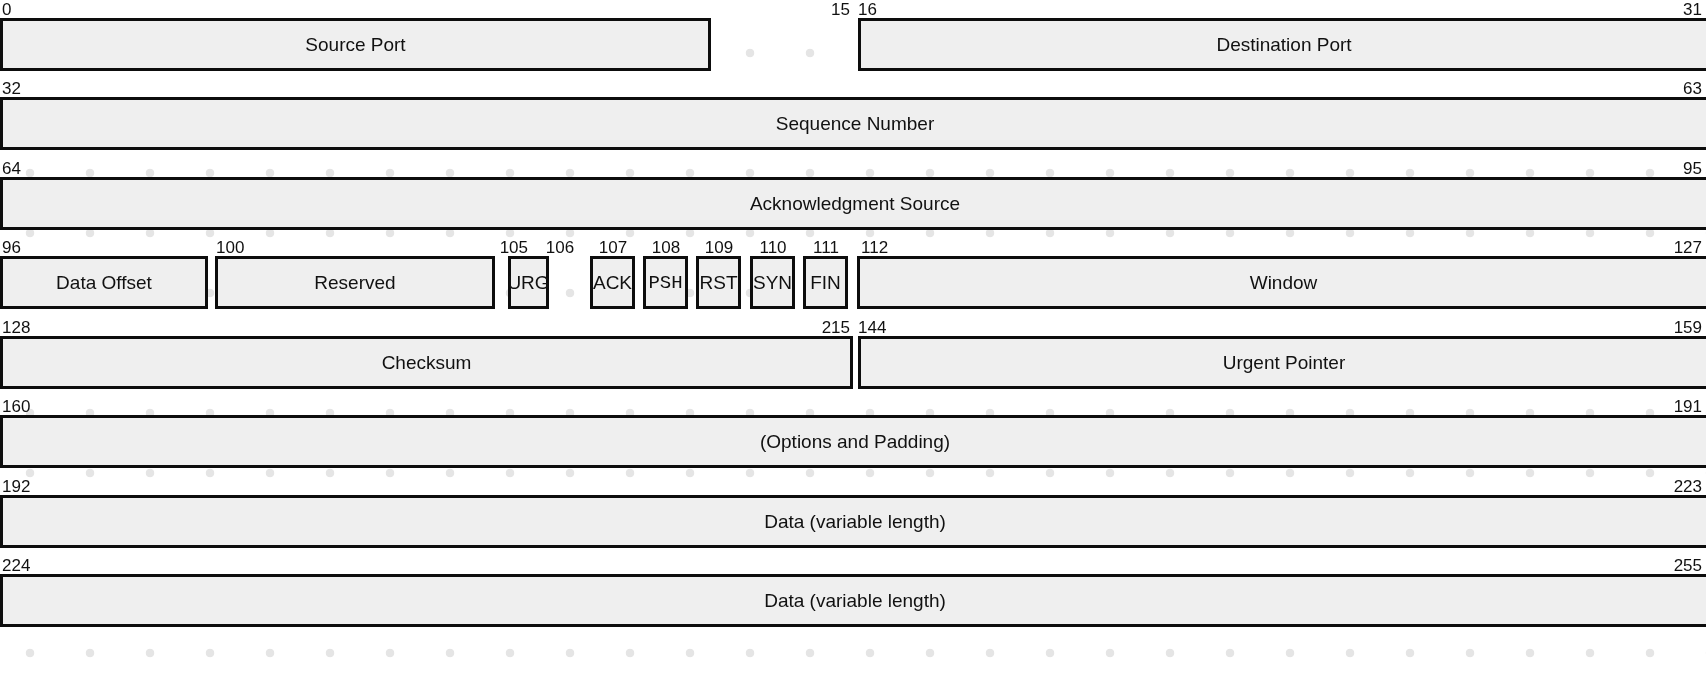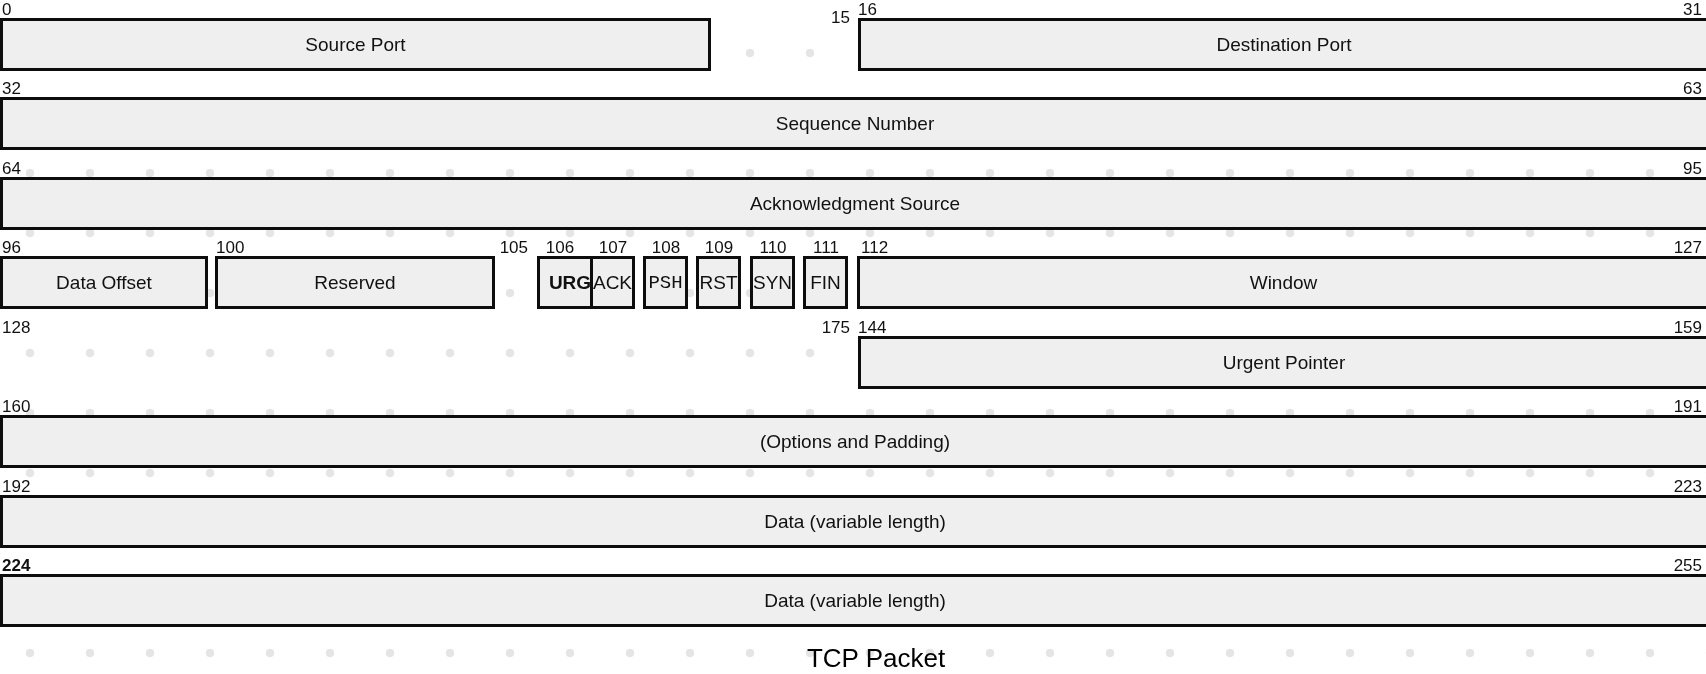--- a/index.html
+++ b/index.html
@@ -52,23 +52,22 @@
     text-align:center;
     font-size:26px;
     line-height:26px;
     color:#000000;
   }
 </style>
 </head>
 <body>
 
 <div class="canvas">
-  <div class="caption">TCP Packet</div>
 <span class="bit-label" style="top: 2px; left: 2px;">0</span>
-    <span class="bit-label" style="top: 10px; right: 856px; margin-left: 16px;">15</span>
+    <span class="bit-label" style="top: 2px; right: 856px; margin-left: 16px;">15</span>
     <span class="bit-label" style="top: 2px; left: 858px;">16</span>
     <span class="bit-label" style="top: 2px; right: 4px;">31</span>
     <div class="field-box" style="top: 18px; left: 0px; width: 711px;">
       <span>Source Port</span>
     </div>
     <div class="field-box" style="top: 18px; left: 858px; width: 852px;">
       <span>Destination Port</span>
     </div>
     <span class="bit-label" style="top: 81px; left: 2px;">32</span>
     <span class="bit-label" style="top: 81px; right: 4px;">63</span>
@@ -91,21 +90,21 @@
     <span class="bit-label center" style="top: 240px; left: 773px;">110</span>
     <span class="bit-label center" style="top: 240px; left: 826px;">111</span>
     <span class="bit-label" style="top: 240px; left: 861px;">112</span>
     <span class="bit-label" style="top: 240px; right: 4px;">127</span>
     <div class="field-box" style="top: 256px; left: 0px; width: 208px;">
       <span>Data Offset</span>
     </div>
     <div class="field-box" style="top: 256px; left: 215px; width: 280px;">
       <span>Reserved</span>
     </div>
-    <div class="field-box" style="top: 256px; left: 537px; width: 66px; font-weight: bold;">
+    <div class="field-box" style="top: 256px; left: 508px; width: 41px;">
       <span>URG</span>
     </div>
     <div class="field-box" style="top: 256px; left: 590px; width: 45px;">
       <span>ACK</span>
     </div>
     <div class="field-box" style="top: 256px; left: 643px; width: 45px; font-family: Liberation Mono, monospace;">
       <span>PSH</span>
     </div>
     <div class="field-box" style="top: 256px; left: 696px; width: 45px;">
       <span>RST</span>
@@ -113,34 +112,37 @@
     <div class="field-box" style="top: 256px; left: 750px; width: 45px;">
       <span>SYN</span>
     </div>
     <div class="field-box" style="top: 256px; left: 803px; width: 45px;">
       <span>FIN</span>
     </div>
     <div class="field-box" style="top: 256px; left: 857px; width: 853px;">
       <span>Window</span>
     </div>
     <span class="bit-label" style="top: 320px; left: 2px;">128</span>
-    <span class="bit-label" style="top: 320px; right: 856px;">175</span>
+    <span class="bit-label" style="top: 320px; right: 856px;">215</span>
     <span class="bit-label" style="top: 320px; left: 858px;">144</span>
     <span class="bit-label" style="top: 320px; right: 4px;">159</span>
+    <div class="field-box" style="top: 336px; left: 0px; width: 853px;">
+      <span>Checksum</span>
+    </div>
     <div class="field-box" style="top: 336px; left: 858px; width: 852px;">
       <span>Urgent Pointer</span>
     </div>
     <span class="bit-label" style="top: 399px; left: 2px;">160</span>
     <span class="bit-label" style="top: 399px; right: 4px;">191</span>
     <div class="field-box" style="top: 415px; left: 0px; width: 1710px;">
       <span>(Options and Padding)</span>
     </div>
     <span class="bit-label" style="top: 479px; left: 2px;">192</span>
     <span class="bit-label" style="top: 479px; right: 4px;">223</span>
     <div class="field-box" style="top: 495px; left: 0px; width: 1710px;">
       <span>Data (variable length)</span>
     </div>
-    <span class="bit-label" style="top: 558px; left: 2px; font-weight: bold;">224</span>
+    <span class="bit-label" style="top: 558px; left: 2px;">224</span>
     <span class="bit-label" style="top: 558px; right: 4px; text-align: center;">255</span>
     <div class="field-box" style="top: 574px; left: 0px; width: 1710px;">
       <span>Data (variable length)</span>
     </div>
   </div>
 
 </body></html>

